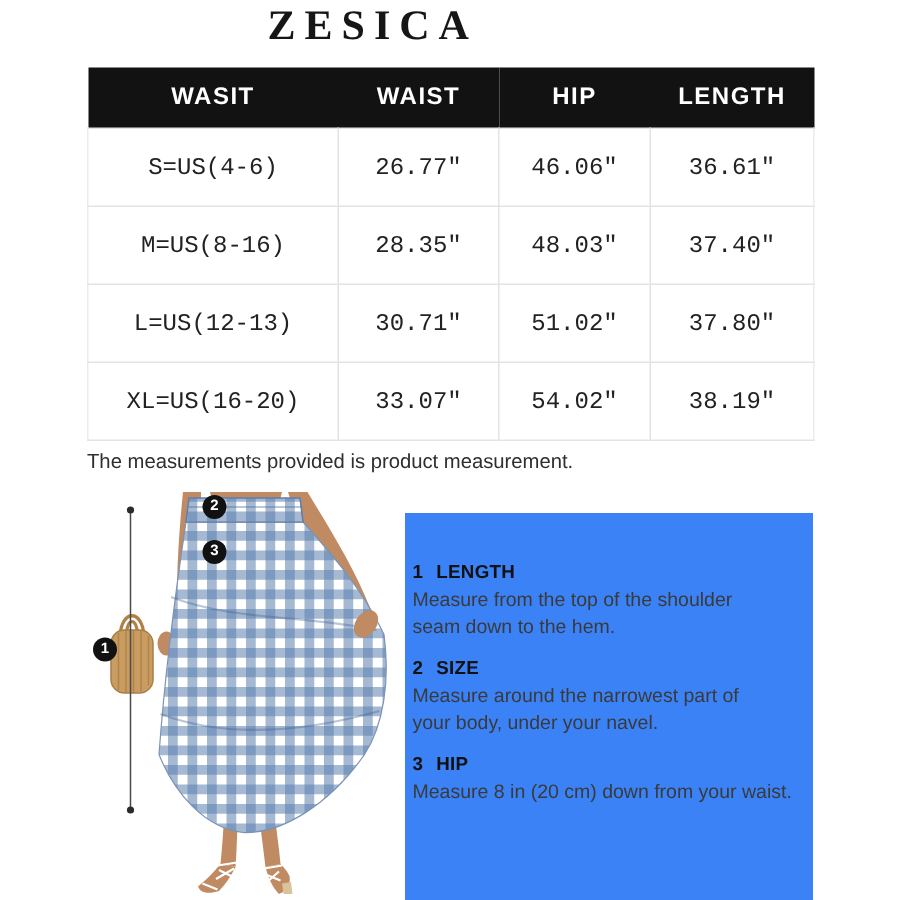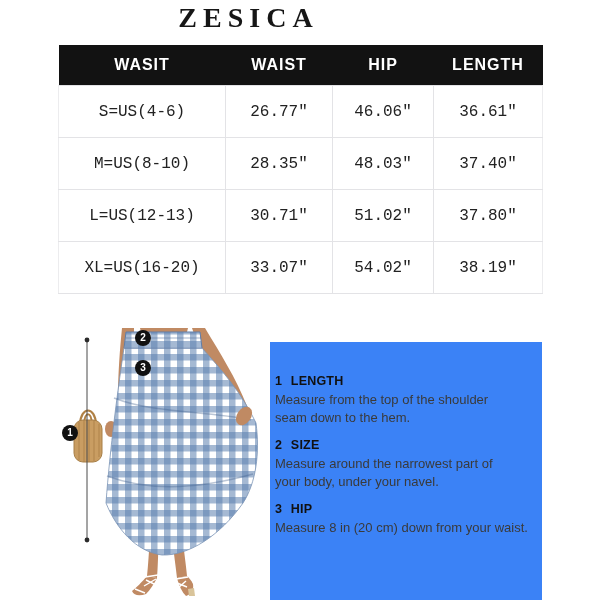--- a/index.html
+++ b/index.html
@@ -53,40 +53,41 @@
       </tr>
     </thead>
     <tbody>
       <tr>
         <td>S=US(4-6)</td>
         <td>26.77"</td>
         <td>46.06"</td>
         <td>36.61"</td>
       </tr>
       <tr>
-        <td>M=US(8-10)</td>
+        <td>M=US(8-16)</td>
         <td>28.35"</td>
         <td>48.03"</td>
         <td>37.40"</td>
       </tr>
       <tr>
         <td>L=US(12-13)</td>
         <td>30.71"</td>
         <td>51.02"</td>
         <td>37.80"</td>
       </tr>
       <tr>
         <td>XL=US(16-20)</td>
         <td>33.07"</td>
         <td>54.02"</td>
         <td>38.19"</td>
       </tr>
     </tbody>
   </table>
 
+  <p class="note">The measurements provided is product measurement.</p>
 
   <div class="photo">
     <svg width="210" height="272" viewBox="0 0 210 272">
       <defs>
         <pattern id="gingham" width="13" height="13" patternUnits="userSpaceOnUse">
           <rect width="13" height="13" fill="#ffffff"></rect>
           <rect width="13" height="6.5" fill="#5b7fae" opacity="0.55"></rect>
           <rect width="6.5" height="13" fill="#5b7fae" opacity="0.55"></rect>
         </pattern>
       </defs>

